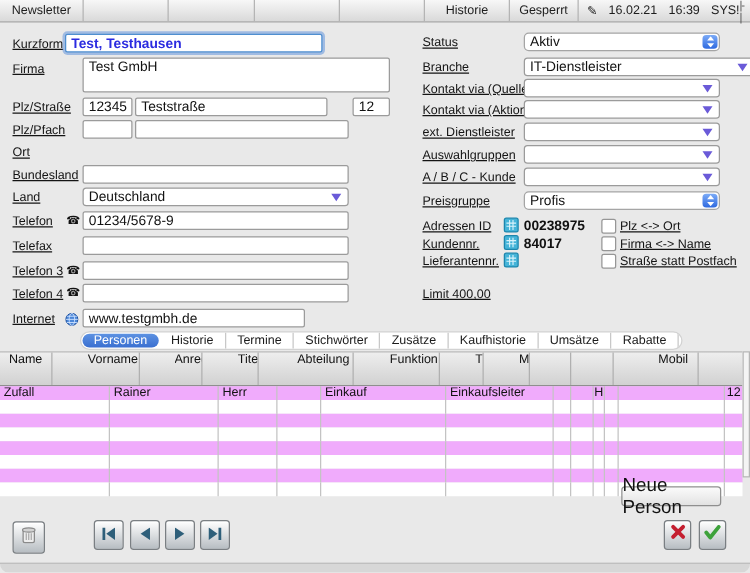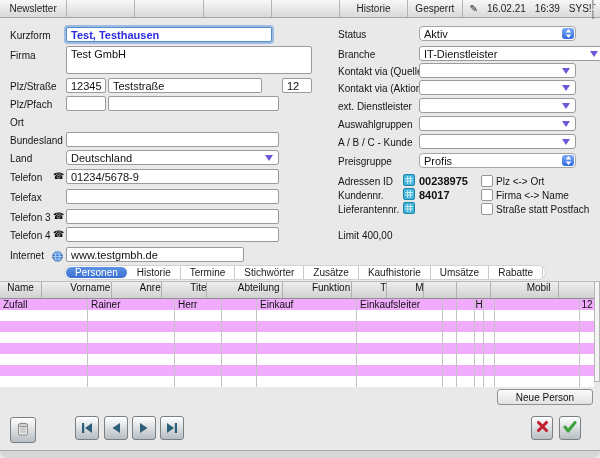--- a/index.html
+++ b/index.html
@@ -11,21 +11,21 @@
     background:linear-gradient(#f7f7f7,#d9d9d9);border-bottom:1px solid #a6a6a6;box-sizing:border-box;}
   .seg{border-right:1px solid #b4b4b4;display:flex;align-items:center;justify-content:center;
     font-size:10px;color:#1d1d1d;box-sizing:border-box;}
   .seg.w68{width:68px}.seg.w69{width:69px}.seg.w55{width:55px}
   .tb-info{flex:1;display:flex;align-items:center;font-size:10px;color:#1d1d1d;padding:0 5px;}
   .tb-info .sp{margin-left:9px;}
   .pencil{font-size:10px;margin-left:2px;}
   .resize{margin-left:auto;color:#555;font-size:9px;letter-spacing:-1px;}
 
   
-  .lbl{position:absolute;font-size:10px;color:#141414;white-space:nowrap;}
+  .lbl{position:absolute;font-size:10px;color:#141414;white-space:nowrap;text-decoration:underline;}
   .inp{position:absolute;background:#fff;border:1px solid #9b9b9b;border-radius:2px;
     font-size:11px;line-height:12px;padding:1px 4px 0;box-sizing:border-box;height:15px;
     white-space:nowrap;overflow:hidden;color:#111;}
   .inp.focus{border:1px solid #4f8fd0;box-shadow:0 0 0 2px rgba(100,150,220,.55);
     color:#2b2be0;font-weight:bold;}
   .inp.area{height:28px;white-space:normal;}
   .combo{padding-right:16px;border-radius:3px;}
   .dd{position:absolute;right:5px;top:4px;width:0;height:0;
     border-left:4.5px solid transparent;border-right:4.5px solid transparent;border-top:6px solid #6a5ad8;}
   .popup{border-radius:4px;padding-right:18px;border-color:#a5a5a5;}
@@ -40,38 +40,38 @@
 
   
   .tabs{position:absolute;left:64px;top:265px;width:482px;height:15px;background:#fff;
     border:1px solid #d2d2d2;border-radius:8px;display:flex;align-items:stretch;box-sizing:border-box;overflow:hidden;}
   .tab{display:flex;align-items:center;padding:0 9px;font-size:10px;color:#1b1b1b;white-space:nowrap;}
   .tab.sel{background:linear-gradient(#5d92e2,#3a6fd0);color:#fff;border-radius:7px;margin:1px;padding:0 9px;}
   .tab:not(.sel)+.tab:not(.sel){border-left:1px solid #c8c8c8;}
 
   
   .tbl{position:absolute;left:0;top:281px;width:594px;}
-  .thead{display:flex;height:18px;background:linear-gradient(#eeeeee,#d1d1d1);
+  .thead{display:flex;height:28px;background:linear-gradient(#eeeeee,#d1d1d1);
     border-top:1px solid #bcbcbc;border-bottom:1px solid #8f8f8f;box-sizing:border-box;gap:28px;}
   .th{font-size:10px;line-height:11px;text-align:center;border-right:1px solid #b0b0b0;
     box-sizing:border-box;overflow:hidden;color:#111;}
   .trow{display:flex;height:11px;}
   .trow.odd{background:#f0abfc}.trow.even{background:#ffffff}
   .td{font-size:10px;line-height:11px;padding-left:3px;border-right:1px solid #c3c3c3;
     box-sizing:border-box;overflow:hidden;white-space:nowrap;color:#111;}
   .td.ctr{text-align:center;padding-left:0;}
   .c0{width:88px}.c1{width:87px}.c2{width:47px}.c3{width:35px}.c4{width:100px}.c5{width:86px}
   .c6{width:14px}.c7{width:18px}.c8{width:9px}.c9{width:11px}.c10{width:85px}.c11{width:14px;border-right:none}
   .vscroll{position:absolute;left:594px;top:281px;width:6px;height:101px;background:#f4f4f4;
     border:1px solid #b5b5b5;box-sizing:border-box;}
 
   
-  .npbtn{position:absolute;left:497px;top:389px;width:96px;height:16px;
+  .npbtn{position:absolute;left:497px;top:389px;width:80px;height:16px;
     background:linear-gradient(#fbfbfb,#e2e2e2);border:1px solid #8f8f8f;border-radius:3px;
-    font-size:10px;display:flex;align-items:center;justify-content:center;box-sizing:border-box;color:#111;text-align:right;}
+    font-size:15px;display:flex;align-items:center;justify-content:center;box-sizing:border-box;color:#111;}
   .btn3d{position:absolute;width:24px;height:24px;background:linear-gradient(#ffffff,#b7bdc2);
     border:1px solid #7a7f83;border-radius:3px;display:flex;align-items:center;justify-content:center;
     box-sizing:border-box;box-shadow:inset 0 1px 0 #fff;}
   .btn3d.sm{width:22px;}
   .edge{position:absolute;left:0;top:450px;width:600px;height:8px;background:#d7d7d7;
     border-top:1px solid #a8a8a8;border-radius:0 0 7px 7px;box-sizing:border-box;}
 </style>
 </head>
 <body>
 
@@ -88,21 +88,21 @@
     <div class="tb-info">
       <span class="pencil">✎</span>
       <span class="sp">16.02.21</span>
       <span class="sp">16:39</span>
       <span class="sp">SYS!</span>
       <span class="resize">|-|</span>
     </div>
   </div>
 
   <div class="lbl" style="left:10px;top:30px">Kurzform</div>
-  <div class="inp focus" style="left:66px;top:27px;width:206px">Test, Testhausen</div>
+  <div class="inp focus" style="left:52px;top:27px;width:206px">Test, Testhausen</div>
 
   <div class="lbl" style="left:10px;top:50px">Firma</div>
   <div class="inp area" style="left:66px;top:46px;width:246px">Test GmbH</div>
 
   <div class="lbl" style="left:10px;top:81px">Plz/Straße</div>
   <div class="inp" style="left:66px;top:78px;width:40px">12345</div>
   <div class="inp" style="left:108px;top:78px;width:154px">Teststraße</div>
   <div class="inp" style="left:282px;top:78px;width:30px">12</div>
 
   <div class="lbl" style="left:10px;top:99px">Plz/Pfach</div>

